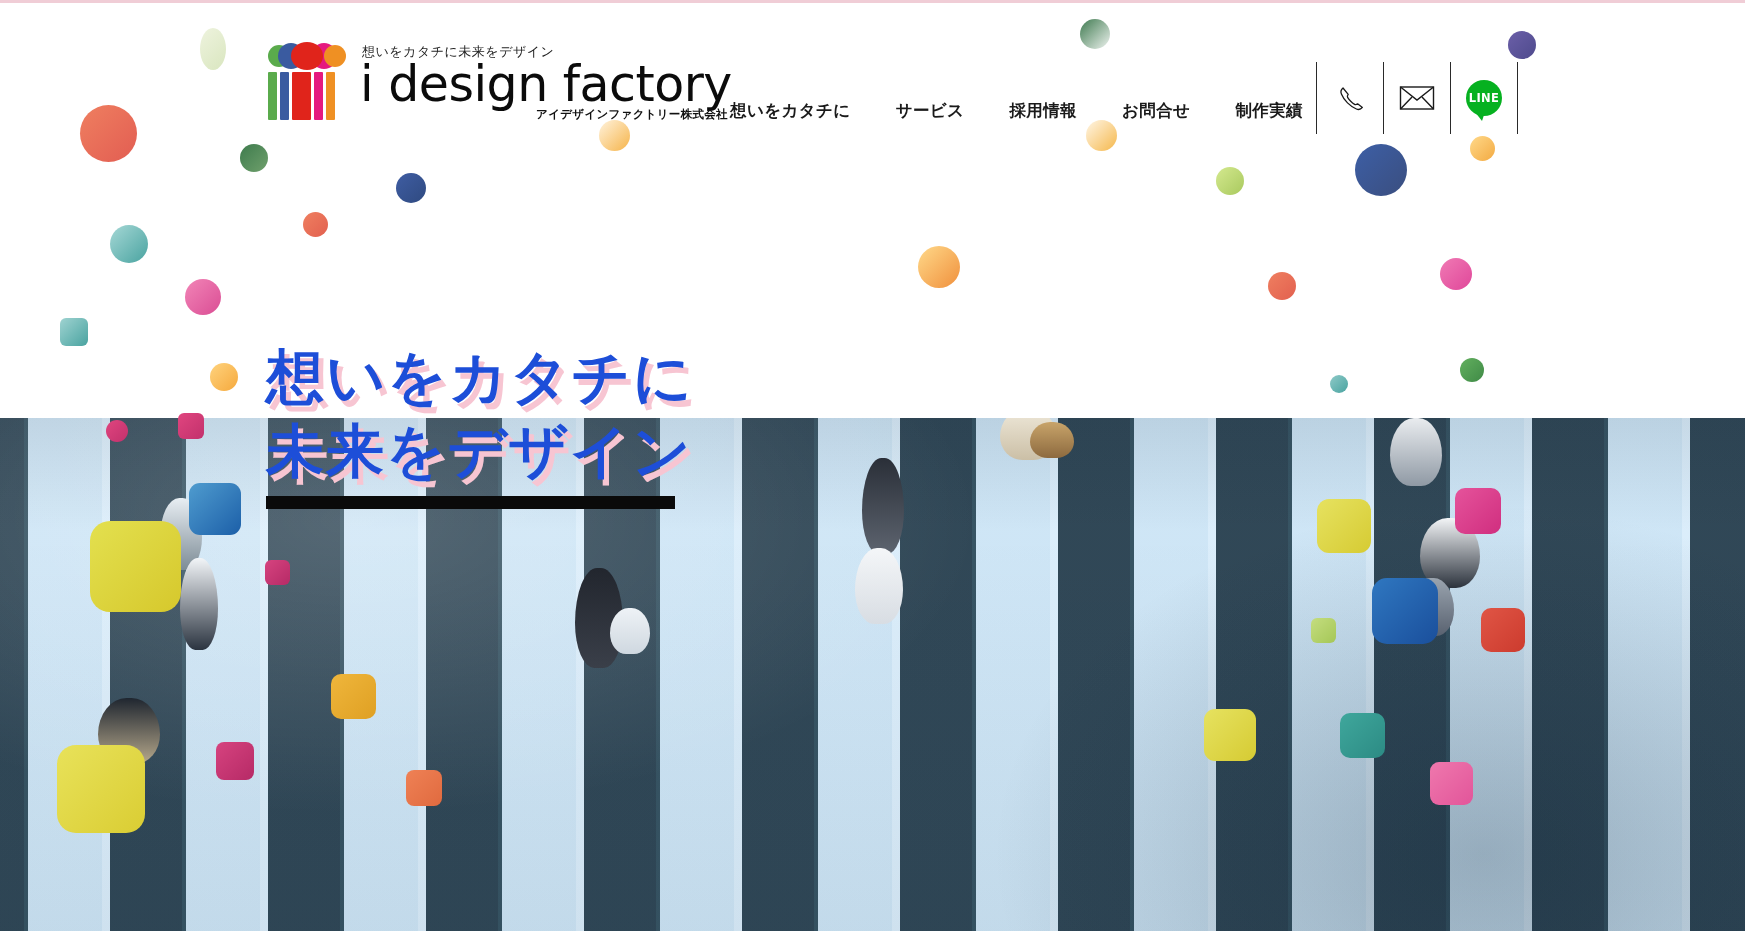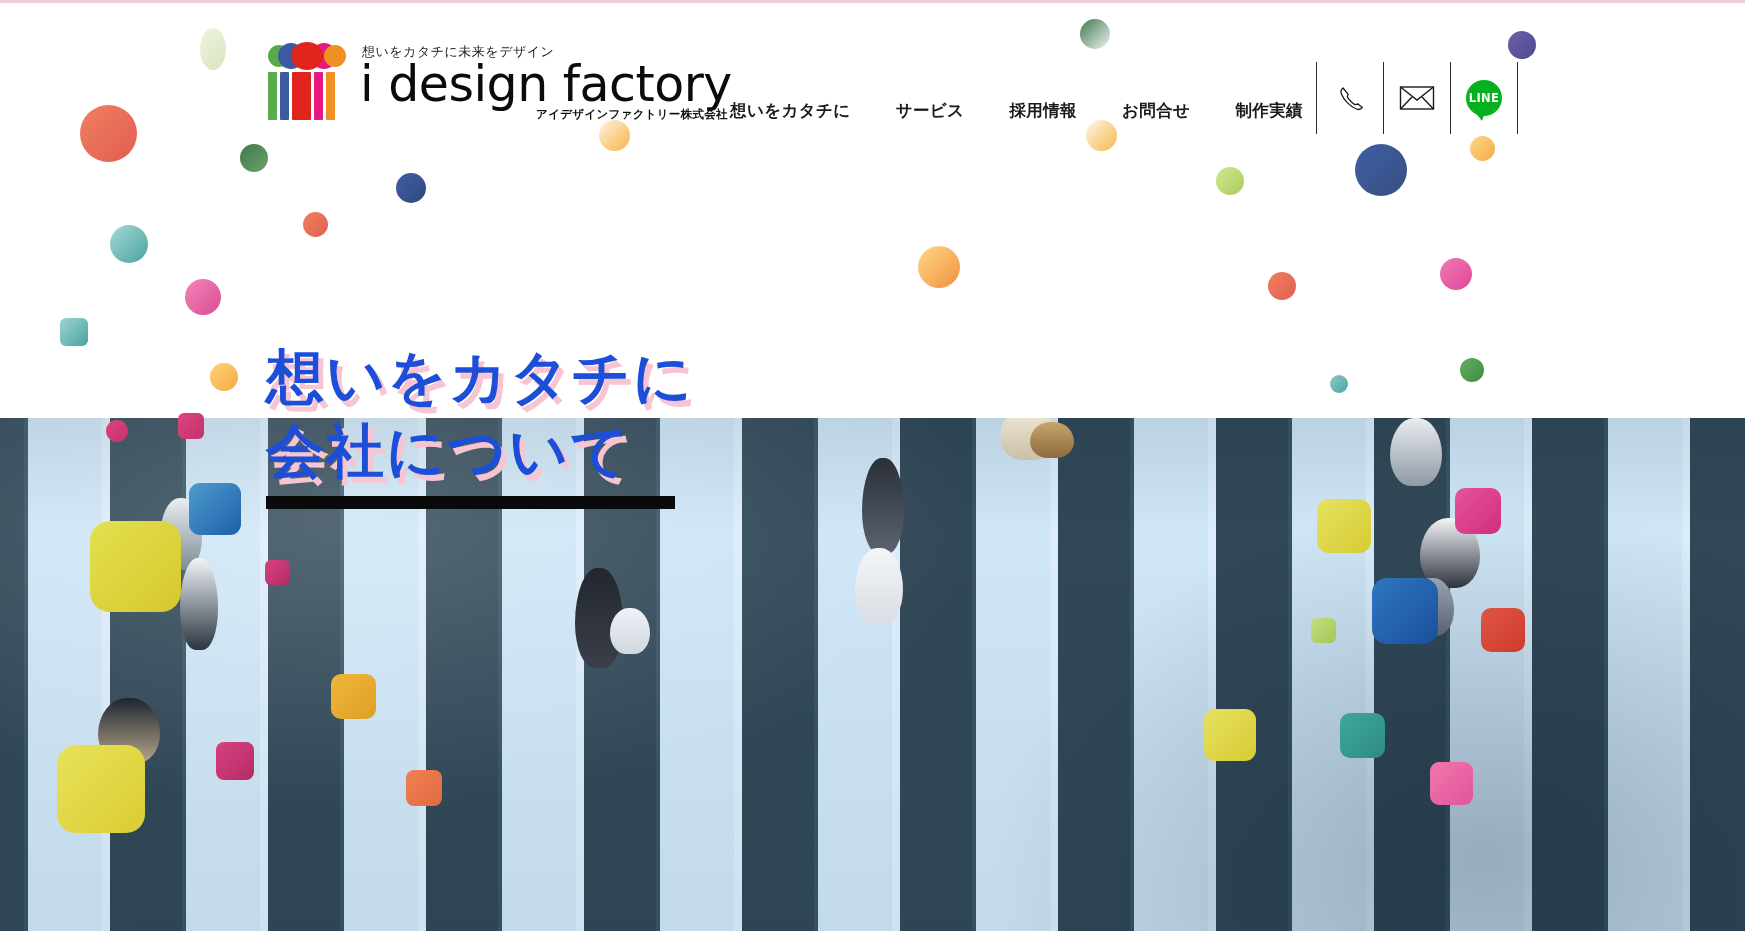--- a/index.html
+++ b/index.html
@@ -180,21 +180,21 @@
           <span>LINE</span>
         </div>
       </div>
       <div class="cdiv"></div>
     </div>
   </div>
 
   <div class="hero">
     <h1>
       <span class="hl">想いをカタチに</span>
-      <span class="hl">会社について</span>
+      <span class="hl">未来をデザイン</span>
     </h1>
     <div class="hero-rule"></div>
   </div>
 
 <div class="shape circ" style="left: 200px; top: 28px; width: 26px; height: 42px; z-index: 30; background: linear-gradient(135deg, rgb(238, 243, 222) 0%, rgb(217, 230, 191) 100%);"></div>
     <div class="shape circ" style="left: 80px; top: 105px; width: 57px; height: 57px; z-index: 30; background: linear-gradient(135deg, rgb(239, 127, 96) 0%, rgb(226, 93, 82) 100%);"></div>
     <div class="shape circ" style="left: 240px; top: 144px; width: 28px; height: 28px; z-index: 30; background: linear-gradient(135deg, rgb(62, 123, 77) 0%, rgb(111, 160, 108) 100%);"></div>
     <div class="shape circ" style="left: 396px; top: 173px; width: 30px; height: 30px; z-index: 30; background: linear-gradient(135deg, rgb(63, 93, 163) 0%, rgb(47, 74, 128) 100%);"></div>
     <div class="shape circ" style="left: 303px; top: 212px; width: 25px; height: 25px; z-index: 30; background: linear-gradient(135deg, rgb(239, 127, 96) 0%, rgb(226, 96, 79) 100%);"></div>
     <div class="shape circ" style="left: 110px; top: 225px; width: 38px; height: 38px; z-index: 30; background: linear-gradient(135deg, rgb(166, 216, 214) 0%, rgb(73, 163, 160) 100%);"></div>

